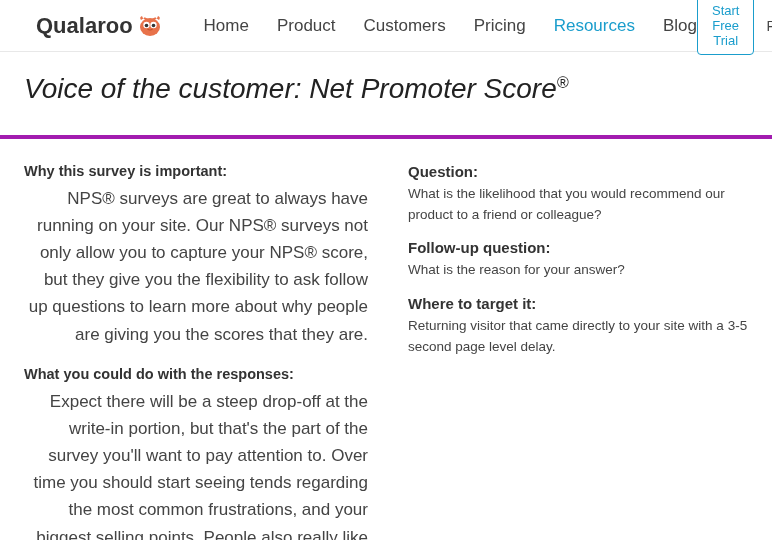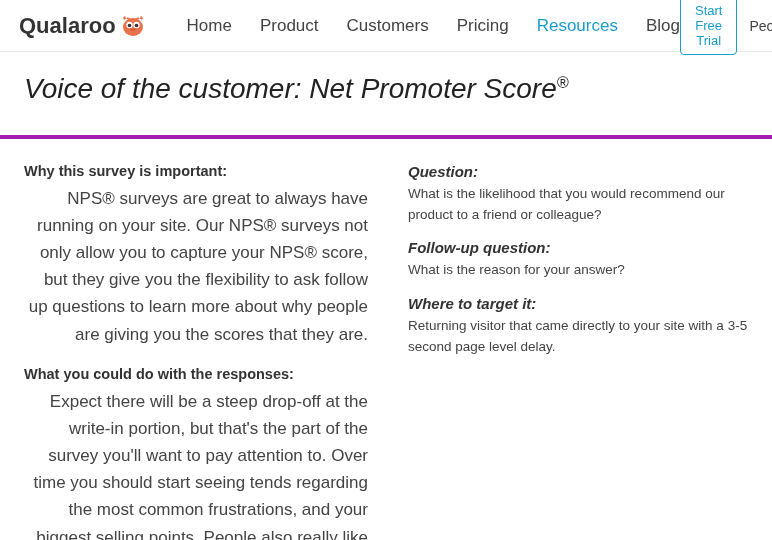--- a/index.html
+++ b/index.html
@@ -2,21 +2,21 @@
 <html><head>
   <meta charset="utf-8">
   <style>
     * { box-sizing: border-box; margin: 0; padding: 0; }
     body { font-family: -apple-system, BlinkMacSystemFont, 'Segoe UI', Helvetica, Arial, sans-serif; font-size: 14px; color: #333; background: #fff; }
 
     
     .navbar {
       display: flex;
       align-items: center;
-      padding: 0 19px;
+      padding: 0 36px;
       height: 52px;
       border-bottom: 1px solid #e8e8e8;
       background: #fff;
     }
     .logo {
       display: flex;
       align-items: center;
       margin-right: 40px;
       font-weight: bold;
       font-size: 22px;
@@ -96,21 +96,20 @@
       line-height: 1.6;
       margin-bottom: 18px;
       text-align: right;
     }
 
     .right-col .q-label {
       font-weight: bold;
       font-size: 15px;
       margin-bottom: 4px;
       margin-top: 0;
-      font-style: italic;
     }
     .right-col .q-text {
       font-size: 13.5px;
       color: #444;
       line-height: 1.55;
       margin-bottom: 14px;
     }
 
     
     .demo-section {

